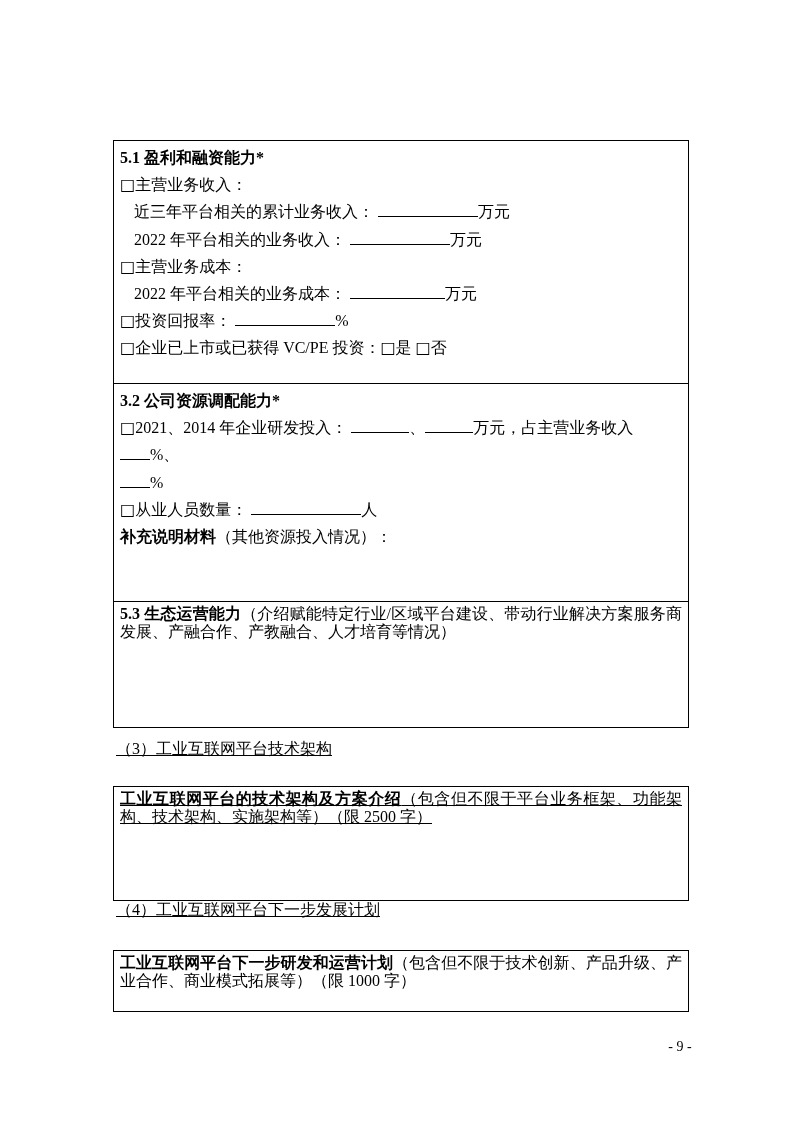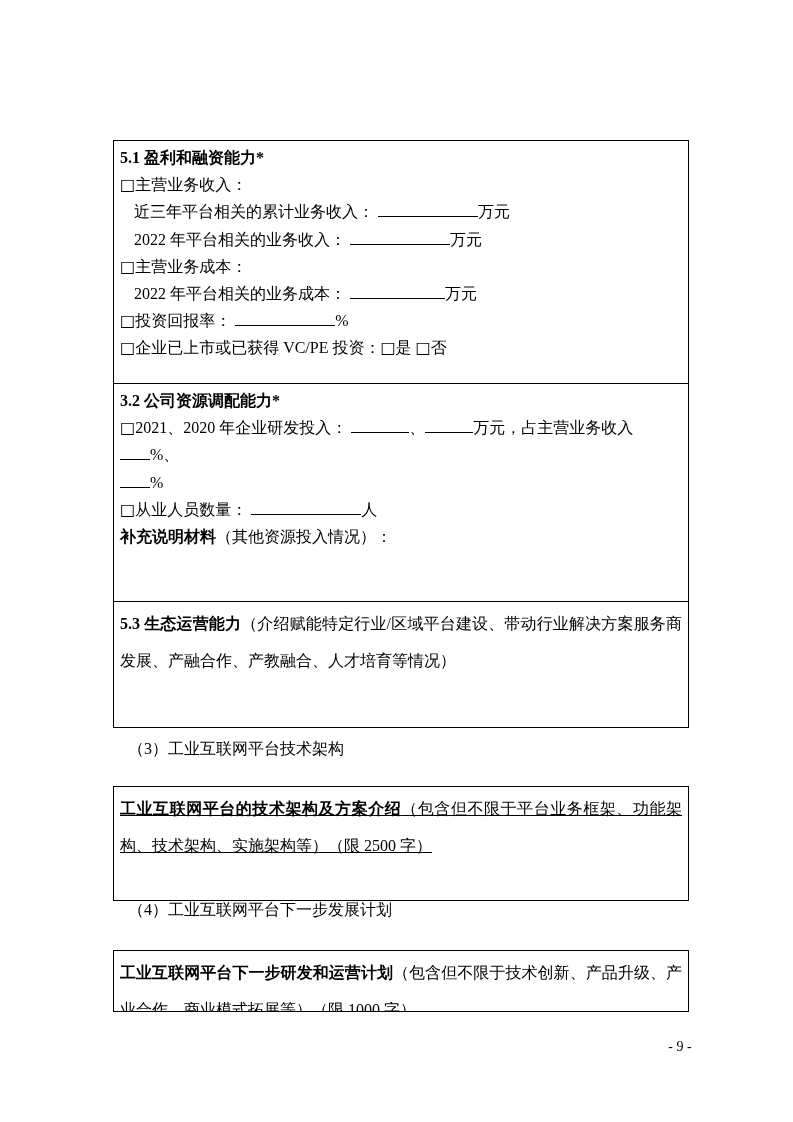--- a/index.html
+++ b/index.html
@@ -3,26 +3,26 @@
 <meta charset="utf-8">
 <style>
   html,body{margin:0;padding:0;background:#ffffff;}
   .page{position:relative;width:793px;height:1122px;background:#ffffff;color:#000;
         font-family:"Liberation Serif","DejaVu Serif",serif;font-size:16px;overflow:hidden;}
   .main-table{position:absolute;left:113px;top:140px;width:576px;border:1px solid #000;box-sizing:border-box;}
   .trow{box-sizing:border-box;padding:3px 6px 0 6px;overflow:hidden;}
   .trow + .trow{border-top:1px solid #000;}
   .line{line-height:27.2px;white-space:nowrap;}
   .line.indent{padding-left:14px;}
-  .para{line-height:37px;white-space:normal;text-align:justify;}
+  .para{line-height:18px;white-space:normal;text-align:justify;}
   .txt{white-space:pre-wrap;}
   .b{font-weight:bold;text-align:right;}
   .cbx{font-family:"DejaVu Sans",sans-serif;}
   .blank{display:inline-block;border-bottom:1px solid #000;height:16px;vertical-align:baseline;}
-  .sec-h{position:absolute;left:128px;width:576px;line-height:27px;}
+  .sec-h{position:absolute;left:116px;width:576px;line-height:27px;text-decoration:underline;}
   .tbox{position:absolute;left:113px;width:576px;border:1px solid #000;box-sizing:border-box;
         padding:3px 6px 0 6px;overflow:hidden;}
   #h3{top:735px;}
   #box3{top:786px;height:115px;text-decoration:underline;}
   #h4{top:896px;}
   #box4{top:921px;height:62px;margin-top:29px;}
   .footer{position:absolute;top:1038px;left:648px;width:64px;text-align:center;
           font-size:14px;line-height:18px;}
 </style>
 </head>
@@ -36,21 +36,21 @@
         <div class="line"><span class="cbx">□</span><span class="txt">主营业务收入：</span></div>
         <div class="line indent"><span class="txt">近三年平台相关的累计业务收入： </span><span class="blank" style="width: 100px;"></span><span class="txt">万元</span></div>
         <div class="line indent"><span class="txt">2022 年平台相关的业务收入： </span><span class="blank" style="width: 100px;"></span><span class="txt">万元</span></div>
         <div class="line"><span class="cbx">□</span><span class="txt">主营业务成本：</span></div>
         <div class="line indent"><span class="txt">2022 年平台相关的业务成本： </span><span class="blank" style="width: 95px;"></span><span class="txt">万元</span></div>
         <div class="line"><span class="cbx">□</span><span class="txt">投资回报率： </span><span class="blank" style="width: 100px;"></span><span class="txt">%</span></div>
         <div class="line"><span class="cbx">□</span><span class="txt">企业已上市或已获得 VC/PE 投资：</span><span class="cbx">□</span><span class="txt">是 </span><span class="cbx">□</span><span class="txt">否</span></div>
       </div>
       <div class="trow" style="height: 218px;">
         <div class="line"><span class="txt b">3.2 公司资源调配能力*</span></div>
-        <div class="line"><span class="cbx">□</span><span class="txt">2021、2020 年企业研发投入： </span><span class="blank" style="width: 58px;"></span><span class="txt">、</span><span class="blank" style="width: 48px;"></span><span class="txt">万元，占主营业务收入</span><span class="blank" style="width: 30px;"></span><span class="txt">%、</span></div>
+        <div class="line"><span class="cbx">□</span><span class="txt">2021、2014 年企业研发投入： </span><span class="blank" style="width: 58px;"></span><span class="txt">、</span><span class="blank" style="width: 48px;"></span><span class="txt">万元，占主营业务收入</span><span class="blank" style="width: 30px;"></span><span class="txt">%、</span></div>
         <div class="line"><span class="blank" style="width: 30px;"></span><span class="txt">%</span></div>
         <div class="line"><span class="cbx">□</span><span class="txt">从业人员数量： </span><span class="blank" style="width: 110px;"></span><span class="txt">人</span></div>
         <div class="line"><span class="txt b">补充说明材料</span><span class="txt">（其他资源投入情况）：</span></div>
       </div>
       <div class="trow" style="height: 126px;">
         <div class="line para"><span class="txt b">5.3 生态运营能力</span><span class="txt">（介绍赋能特定行业/区域平台建设、带动行业解决方案服务商发展、产融合作、产教融合、人才培育等情况）</span></div>
       </div>
     </div>
 
   <div class="sec-h" id="h3">（3）工业互联网平台技术架构</div>

